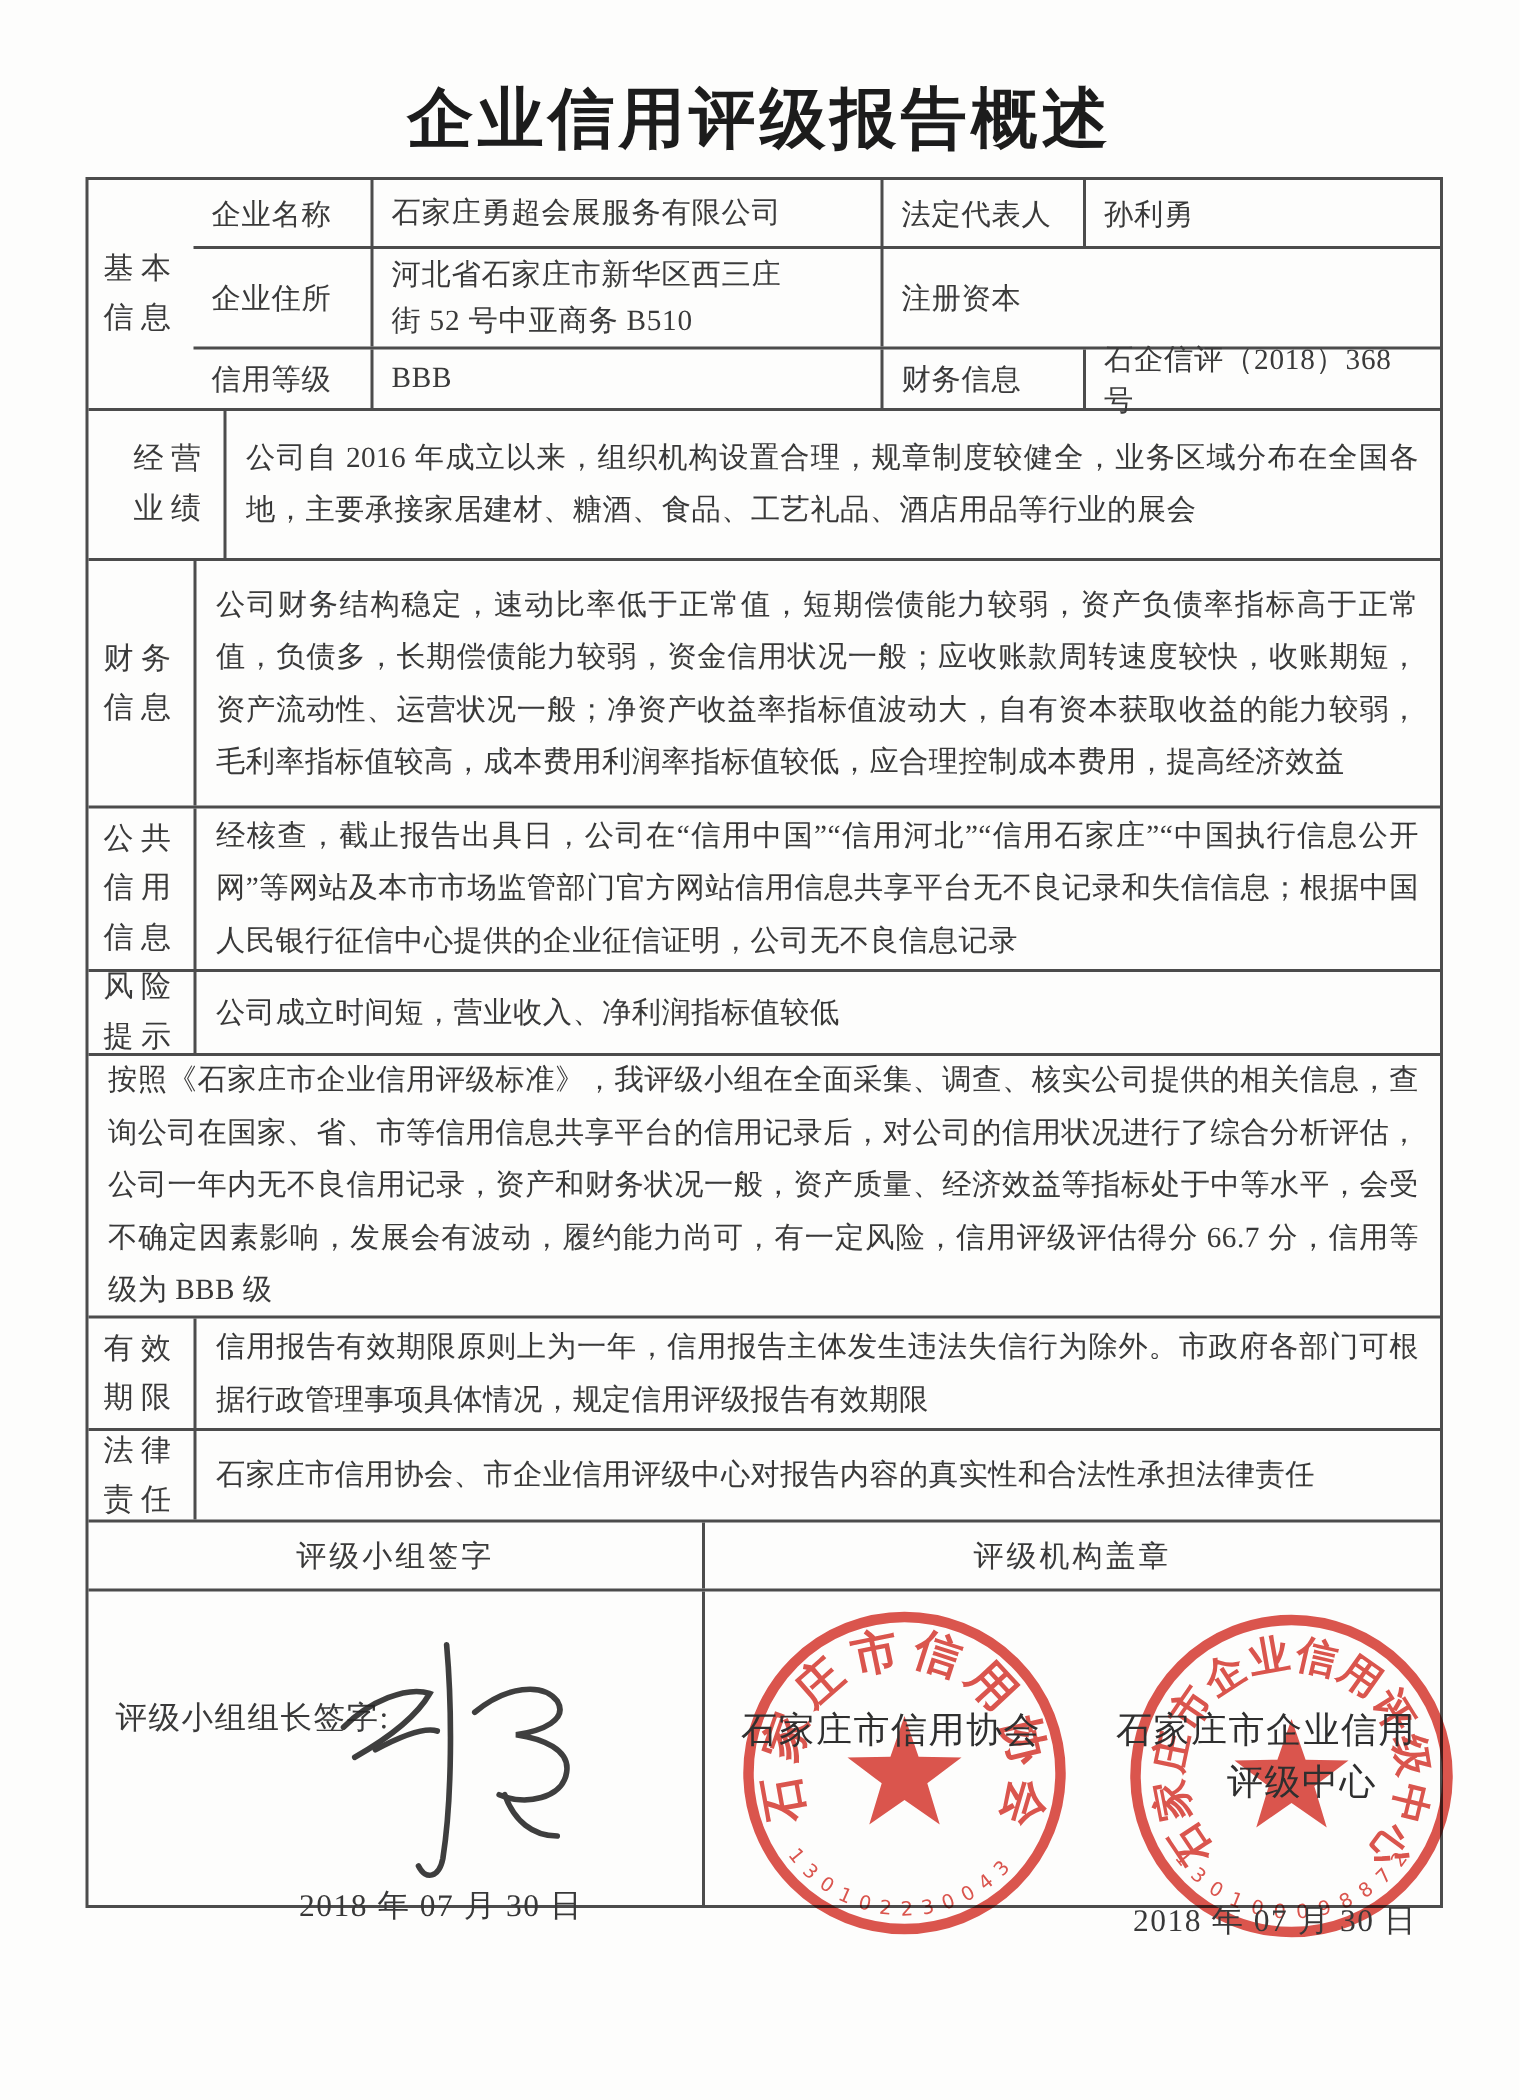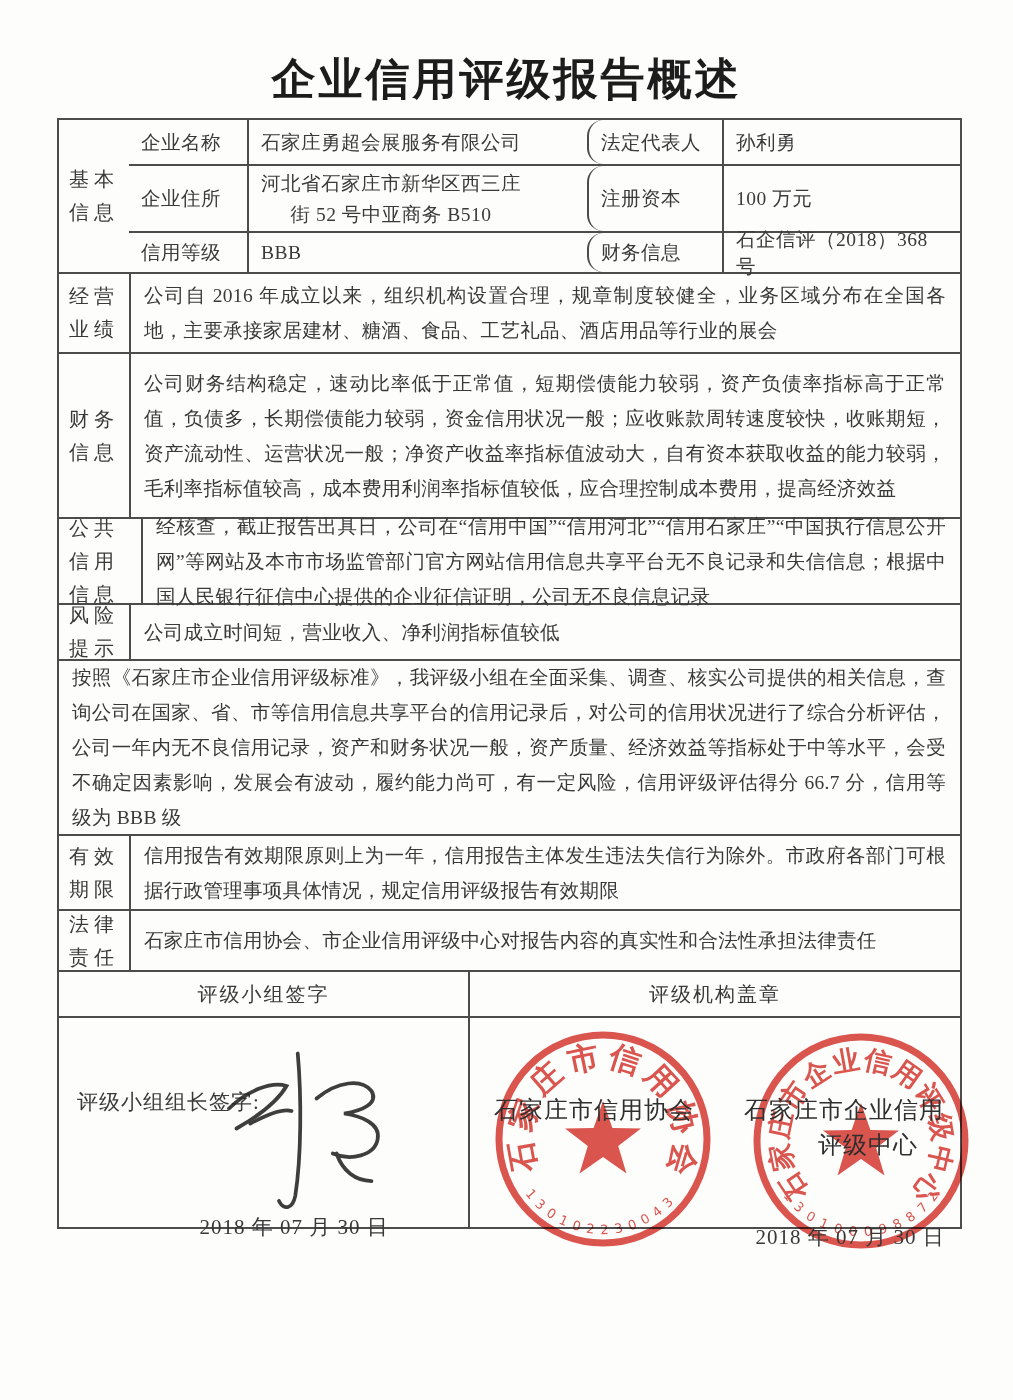--- a/index.html
+++ b/index.html
@@ -31,25 +31,25 @@
   .seclab span {
     display:block; width:52px; font-size:20px; line-height:33px;
     letter-spacing:5px; word-break:break-all; text-align:center; color:#3a3a3a;
   }
   
   .basic-right { flex:1; display:flex; flex-direction:column; }
   .basic-row { display:flex; border-top:2px solid #4c4c4c; box-sizing:border-box; }
   .basic-row:first-child { border-top:none; }
   .c-lab1 { width:118px; flex:0 0 118px; }
   .c-val1 { width:340px; flex:0 0 340px; }
-  .c-lab2 { width:135px; flex:0 0 135px;border-radius:16px; }
+  .c-lab2 { width:135px; flex:0 0 135px; }
   .c-val2 { flex:1; }
   .kv { display:flex; align-items:center; padding:2px 10px 2px 12px;
         font-size:19.5px; color:#3a3a3a; letter-spacing:0.5px; }
-  .c-val1.kv { padding-right:66px; line-height:31px;text-align:center; }
+  .c-val1.kv { padding-right:66px; line-height:31px; }
 
   
   .secbody {
     flex:1; display:flex; align-items:center;
     padding:6px 14px 6px 13px;
   }
   .secbody p {
     margin:0; font-size:19.5px; line-height:35px; color:#393939;
     text-align:justify; letter-spacing:0.3px;
   }
@@ -91,50 +91,49 @@
       <div class="basic-row" style="height:53px;">
         <div class="cell c-lab1 kv">企业名称</div>
         <div class="cell c-val1 kv">石家庄勇超会展服务有限公司</div>
         <div class="cell c-lab2 kv">法定代表人</div>
         <div class="cell c-val2 kv">孙利勇</div>
       </div>
       <div class="basic-row" style="height:67px;">
         <div class="cell c-lab1 kv">企业住所</div>
         <div class="cell c-val1 kv">河北省石家庄市新华区西三庄街 52 号中亚商务 B510</div>
         <div class="cell c-lab2 kv">注册资本</div>
-        <div class="cell c-val2 kv">100 万元</div>
       </div>
       <div class="basic-row" style="height:41px;">
         <div class="cell c-lab1 kv">信用等级</div>
         <div class="cell c-val1 kv">BBB</div>
         <div class="cell c-lab2 kv">财务信息</div>
         <div class="cell c-val2 kv">石企信评（2018）368 号</div>
       </div>
     </div>
   </div>
 
-  <div class="row" style="height:80px;">
+  <div class="row" style="height:100px;padding-left:20px;">
     <div class="cell seclab">
       <span>经营业绩</span>
     </div>
     <div class="cell secbody">
       <p>公司自 2016 年成立以来，组织机构设置合理，规章制度较健全，业务区域分布在全国各地，主要承接家居建材、糖酒、食品、工艺礼品、酒店用品等行业的展会</p>
     </div>
   </div>
 
   <div class="row" style="height:165px;">
     <div class="cell seclab">
       <span>财务信息</span>
     </div>
     <div class="cell secbody">
       <p>公司财务结构稳定，速动比率低于正常值，短期偿债能力较弱，资产负债率指标高于正常值，负债多，长期偿债能力较弱，资金信用状况一般；应收账款周转速度较快，收账期短，资产流动性、运营状况一般；净资产收益率指标值波动大，自有资本获取收益的能力较弱，毛利率指标值较高，成本费用利润率指标值较低，应合理控制成本费用，提高经济效益</p>
     </div>
   </div>
 
-  <div class="row" style="height:86px;gap:12px;">
+  <div class="row" style="height:109px;">
     <div class="cell seclab">
       <span>公共信用信息</span>
     </div>
     <div class="cell secbody">
       <p>经核查，截止报告出具日，公司在“信用中国”“信用河北”“信用石家庄”“中国执行信息公开网”等网站及本市市场监管部门官方网站信用信息共享平台无不良记录和失信信息；根据中国人民银行征信中心提供的企业征信证明，公司无不良信息记录</p>
     </div>
   </div>
 
   <div class="row" style="height:56px;">
     <div class="cell seclab">

